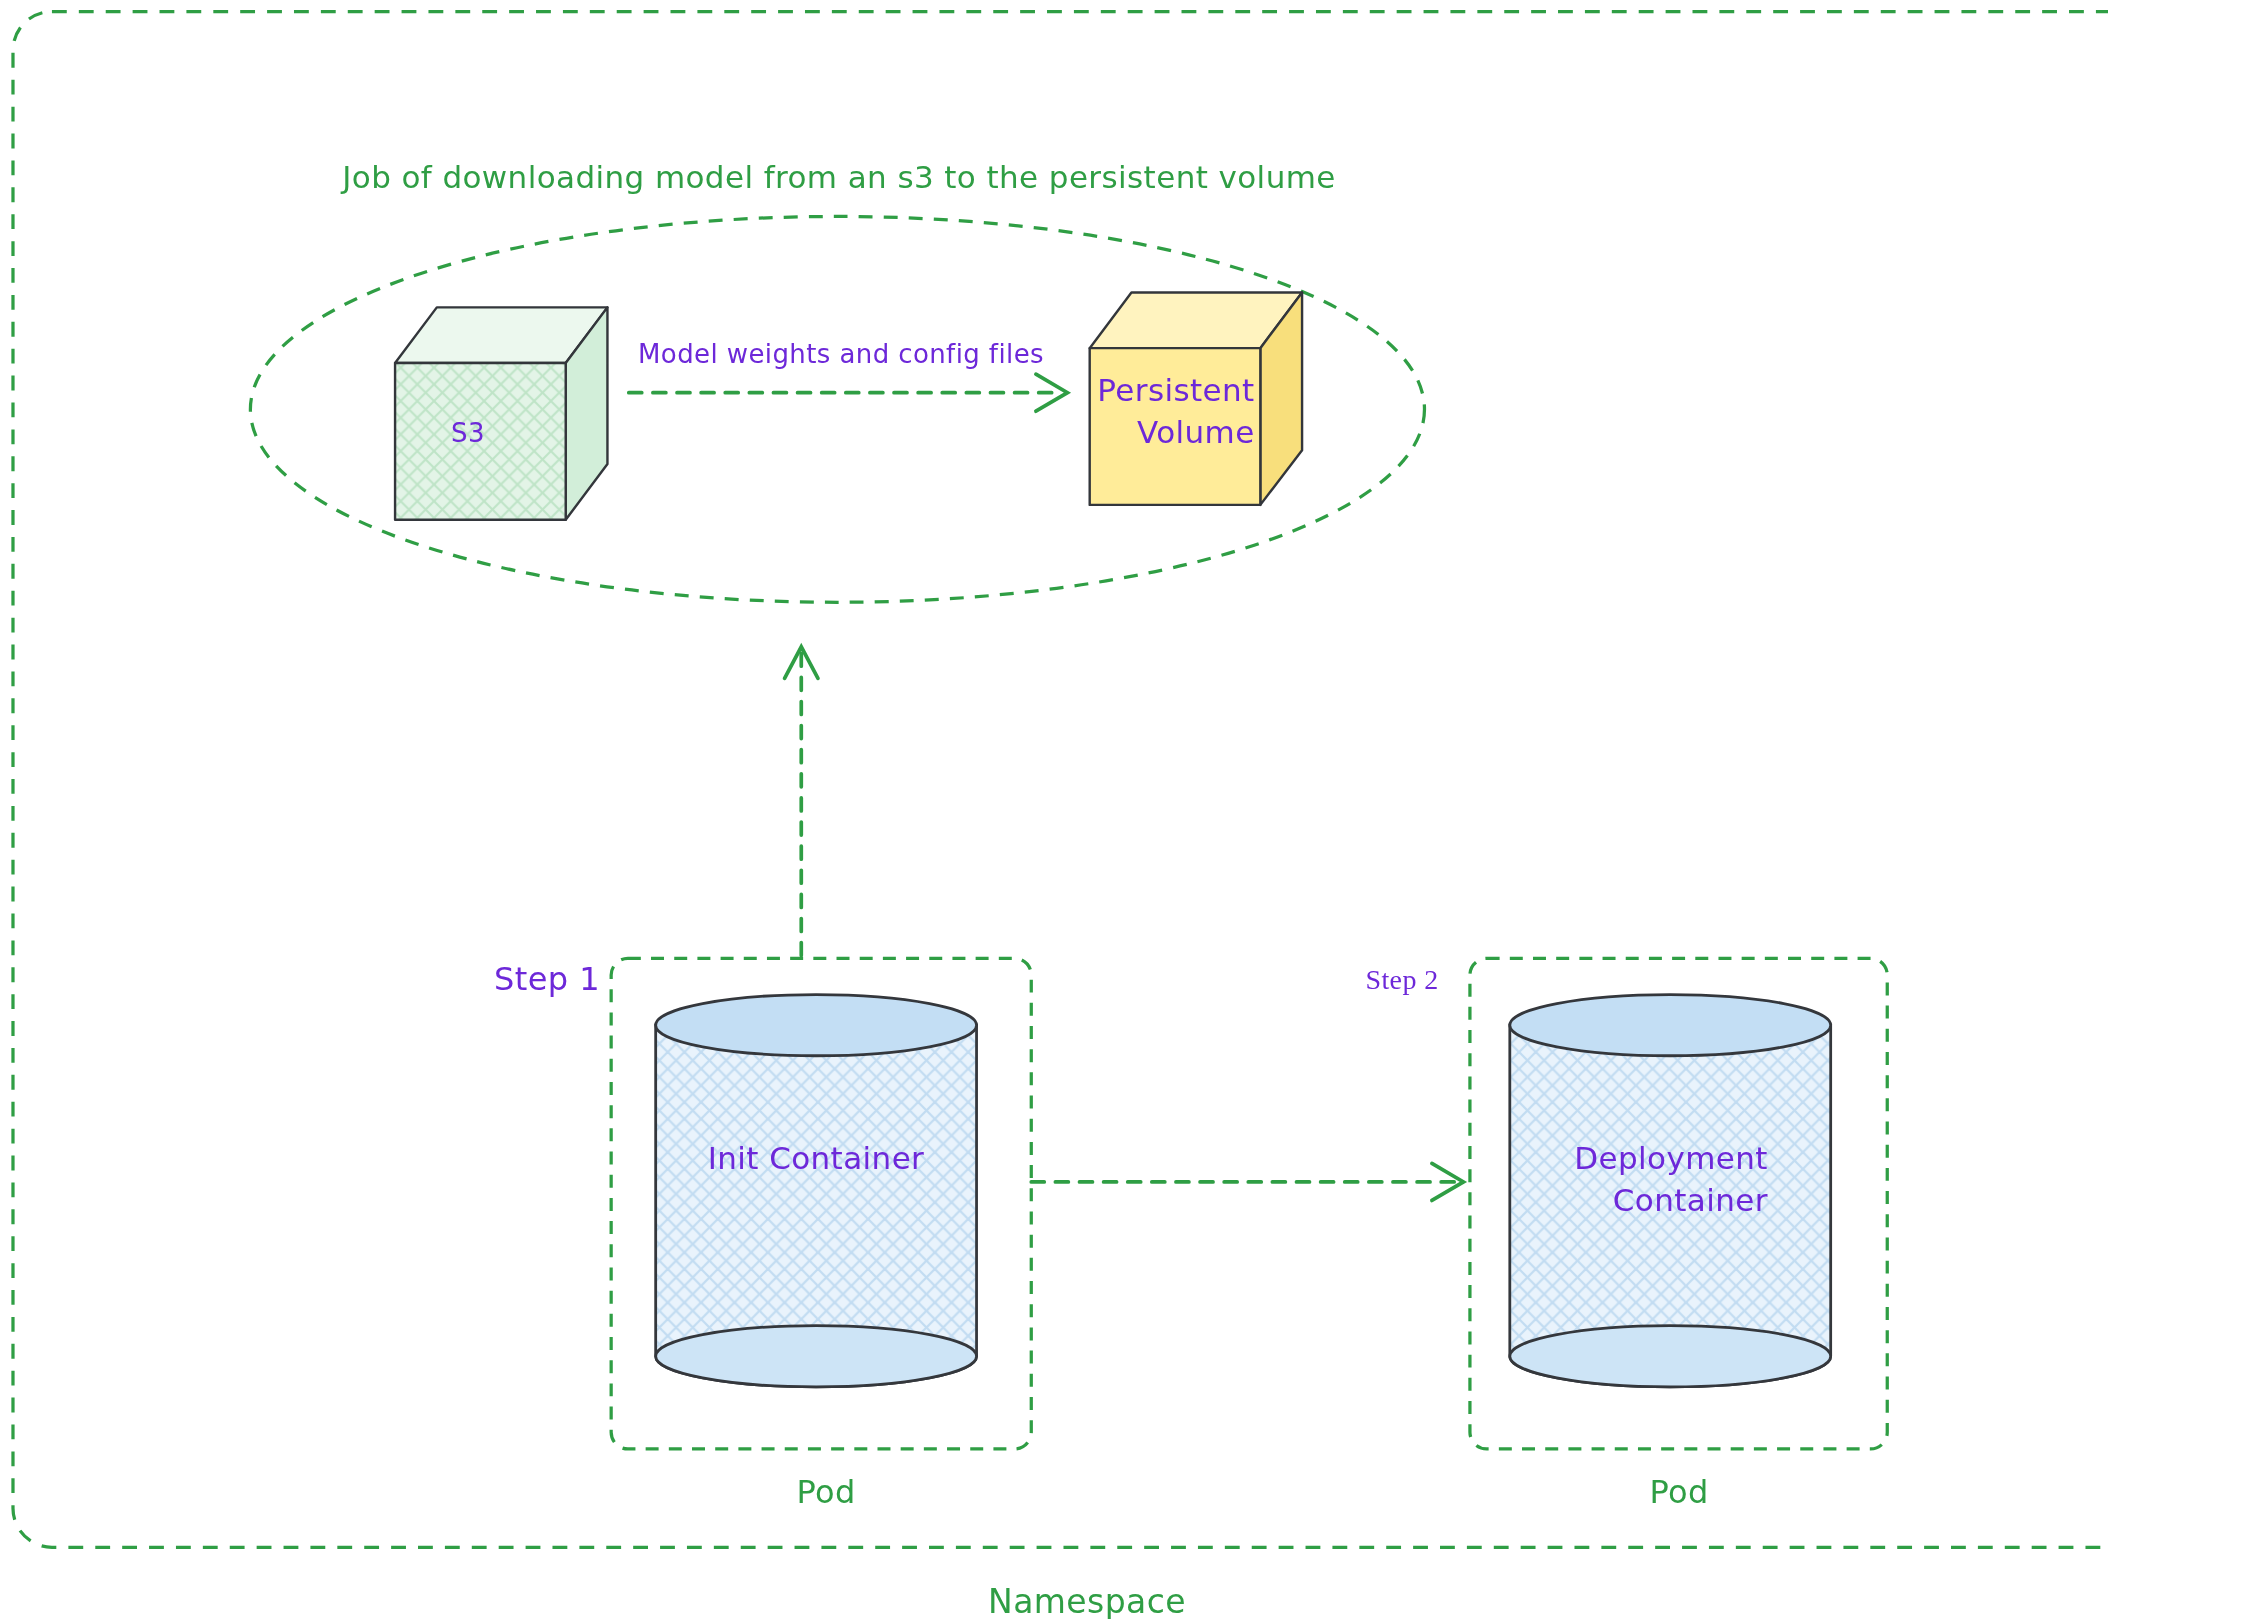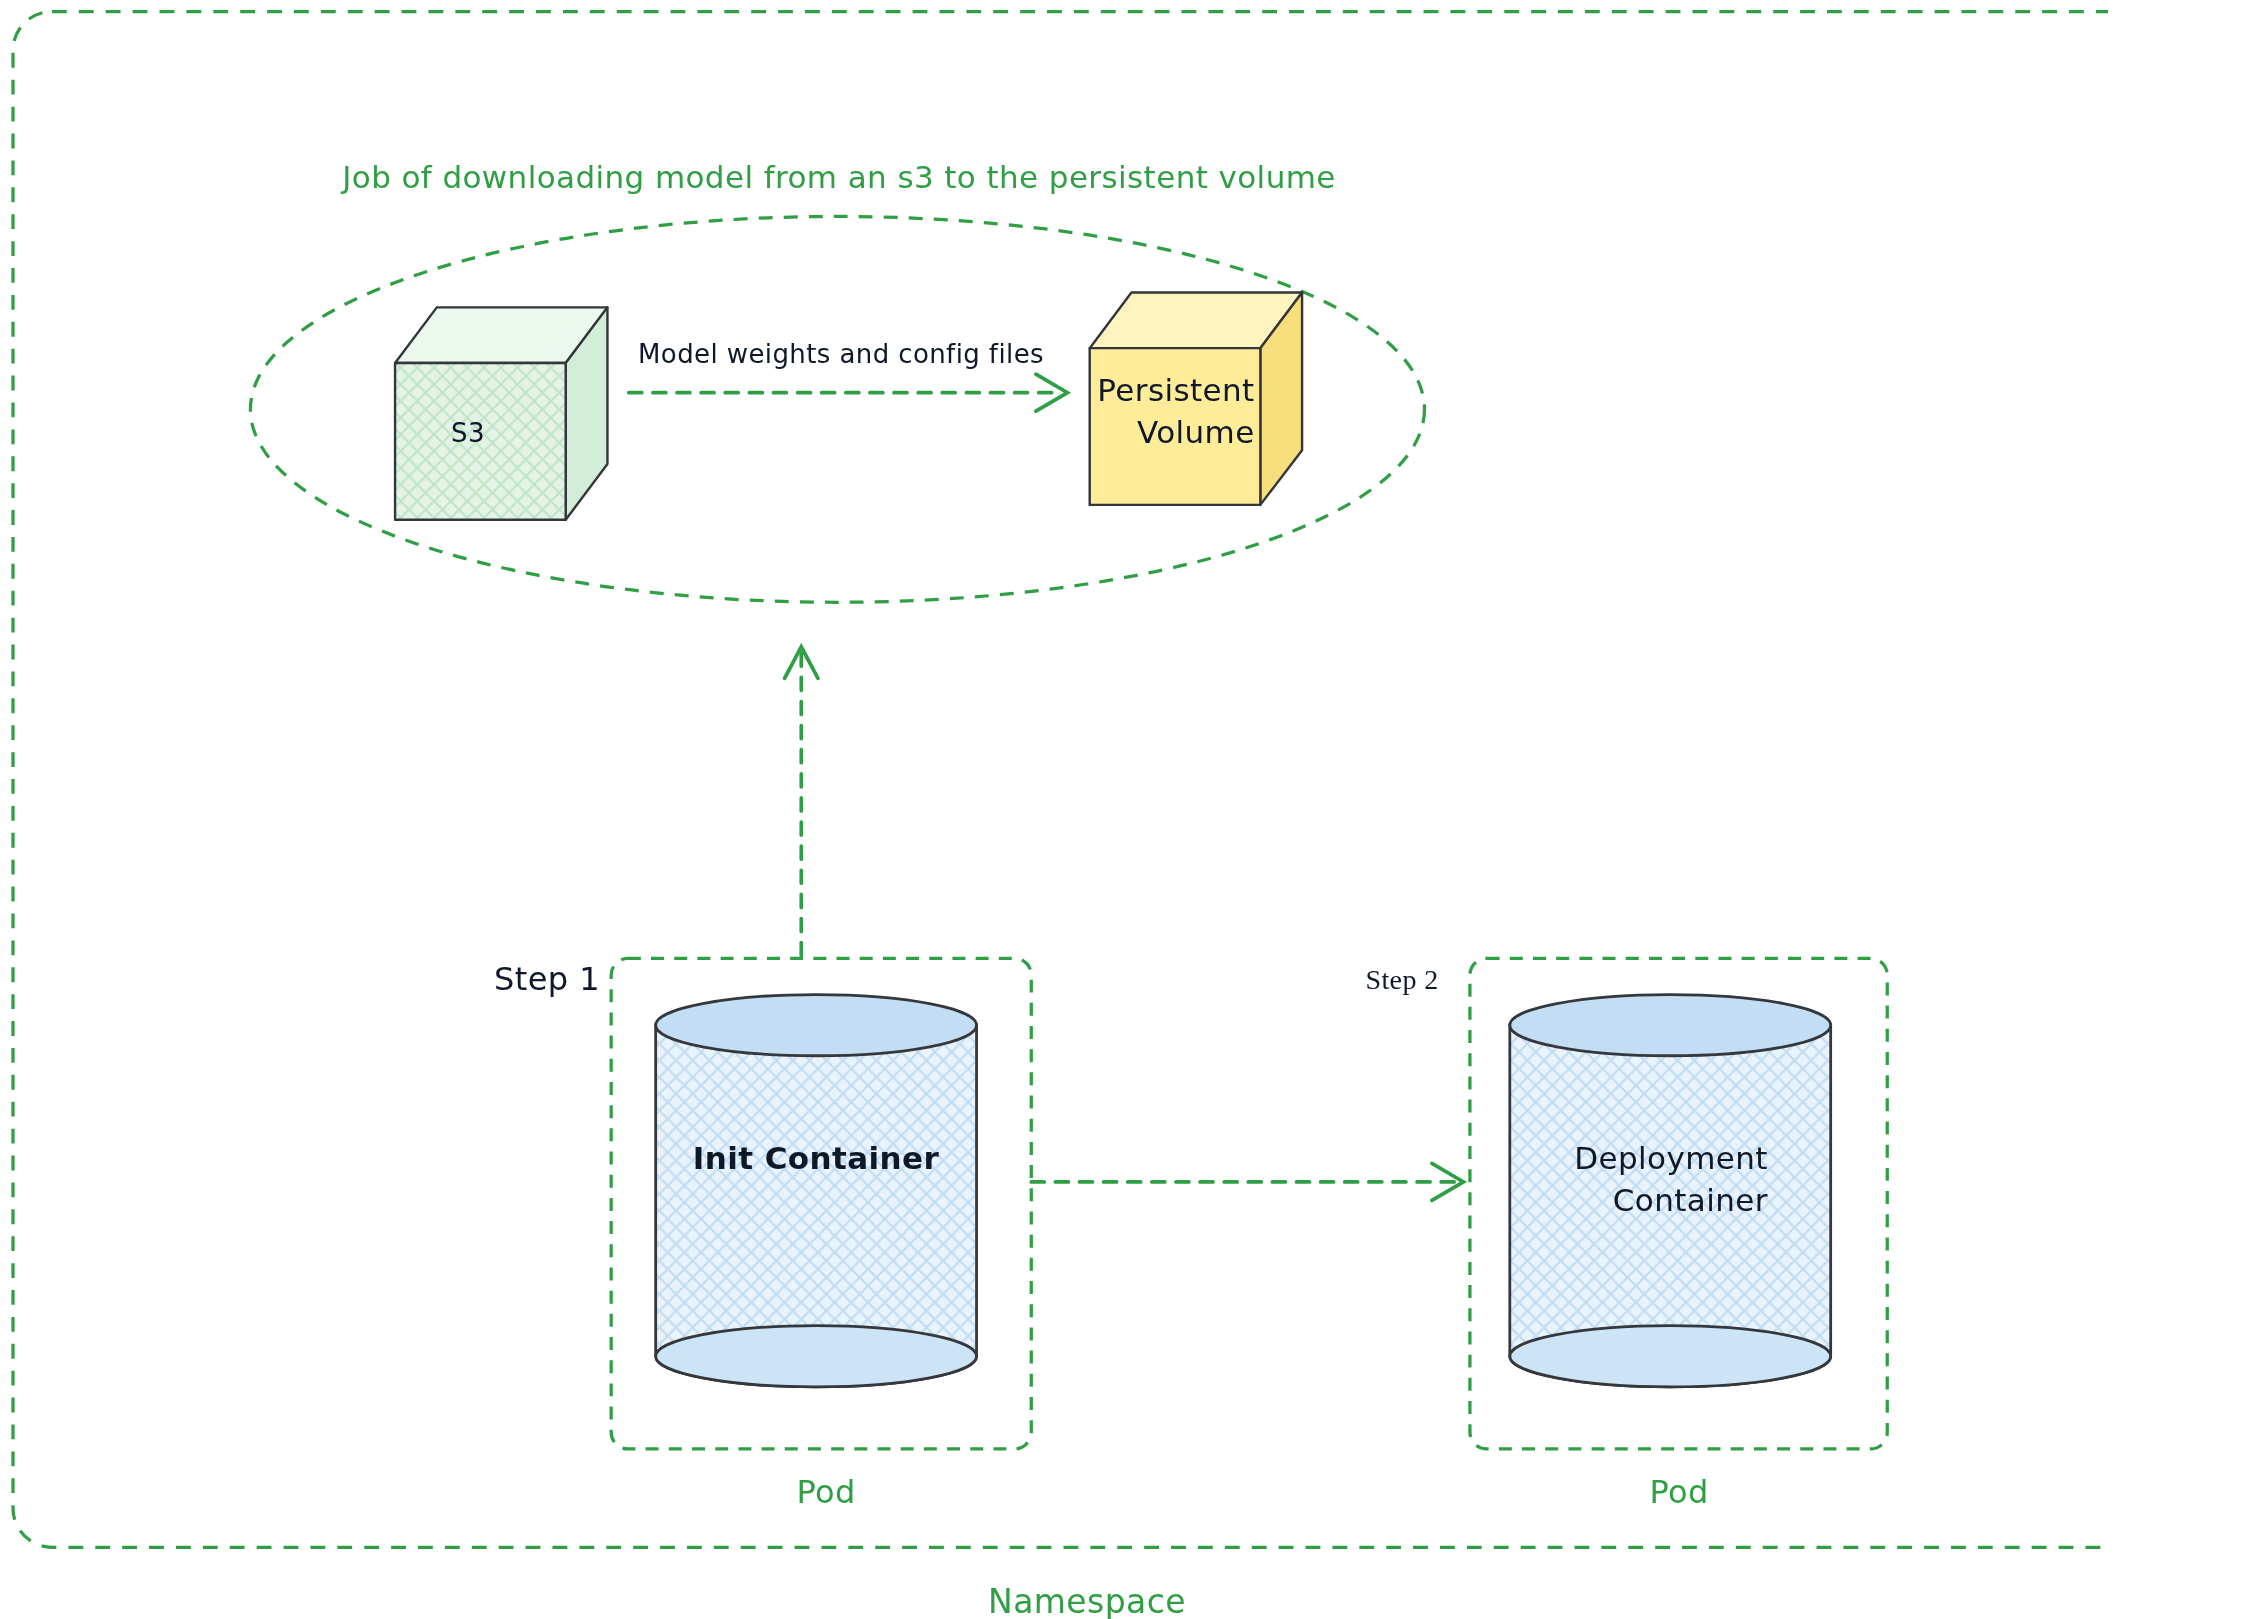--- a/index.html
+++ b/index.html
@@ -14,21 +14,21 @@
   }
   .canvas > svg { position: absolute; left: 0; top: 0; }
   .label {
     position: absolute;
     transform: translate(-50%, -50%);
     white-space: nowrap;
     letter-spacing: 0.4px;
     line-height: 1.35;
   }
   .green { color: #2f9e44; }
-  .ink   { color: #0f172a; }
+  .ink   { color: #6d28d9; }
   .center { text-align: right; }
 </style>
 </head>
 <body>
 
 <div class="canvas">
 
   <svg width="2261" height="1620" viewBox="0 0 2438 1746">
     <defs>
       <pattern id="hatchBlue" width="18" height="18" patternUnits="userSpaceOnUse">
@@ -102,21 +102,21 @@
     <div>Volume</div>
   </div>
 
   <div class="label green center" style="left:541px; top:787px; font-size:37px;">
   </div>
 
   <div class="label ink" style="left:547px; top:980px; font-size:32px;">Step 1</div>
 
   <div class="label ink" style="left:1402px; top:980px; font-size:28px;font-family:Liberation Serif, serif;">Step 2</div>
 
-  <div class="label ink" style="left:816px; top:1159px; font-size:31px;font-weight:bold;">Init Container</div>
+  <div class="label ink" style="left:816px; top:1159px; font-size:31px;">Init Container</div>
 
   <div class="label ink center" style="left:1671px; top:1180px; font-size:31px;">
     <div>Deployment</div>
     <div>Container</div>
   </div>
 
   <div class="label green" style="left:826px; top:1493px; font-size:32px;">Pod</div>
 
   <div class="label green" style="left:1679px; top:1493px; font-size:32px;">Pod</div>
 

